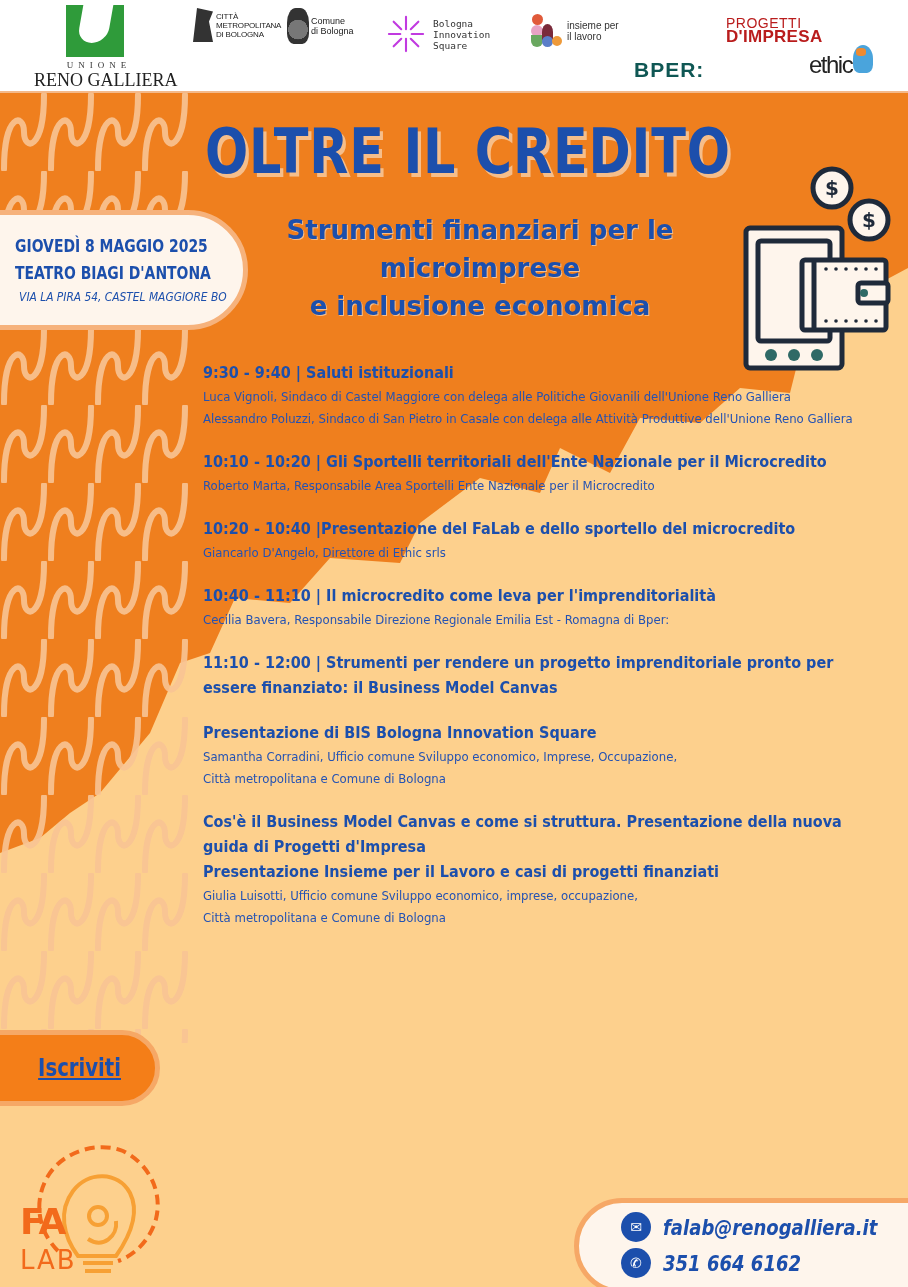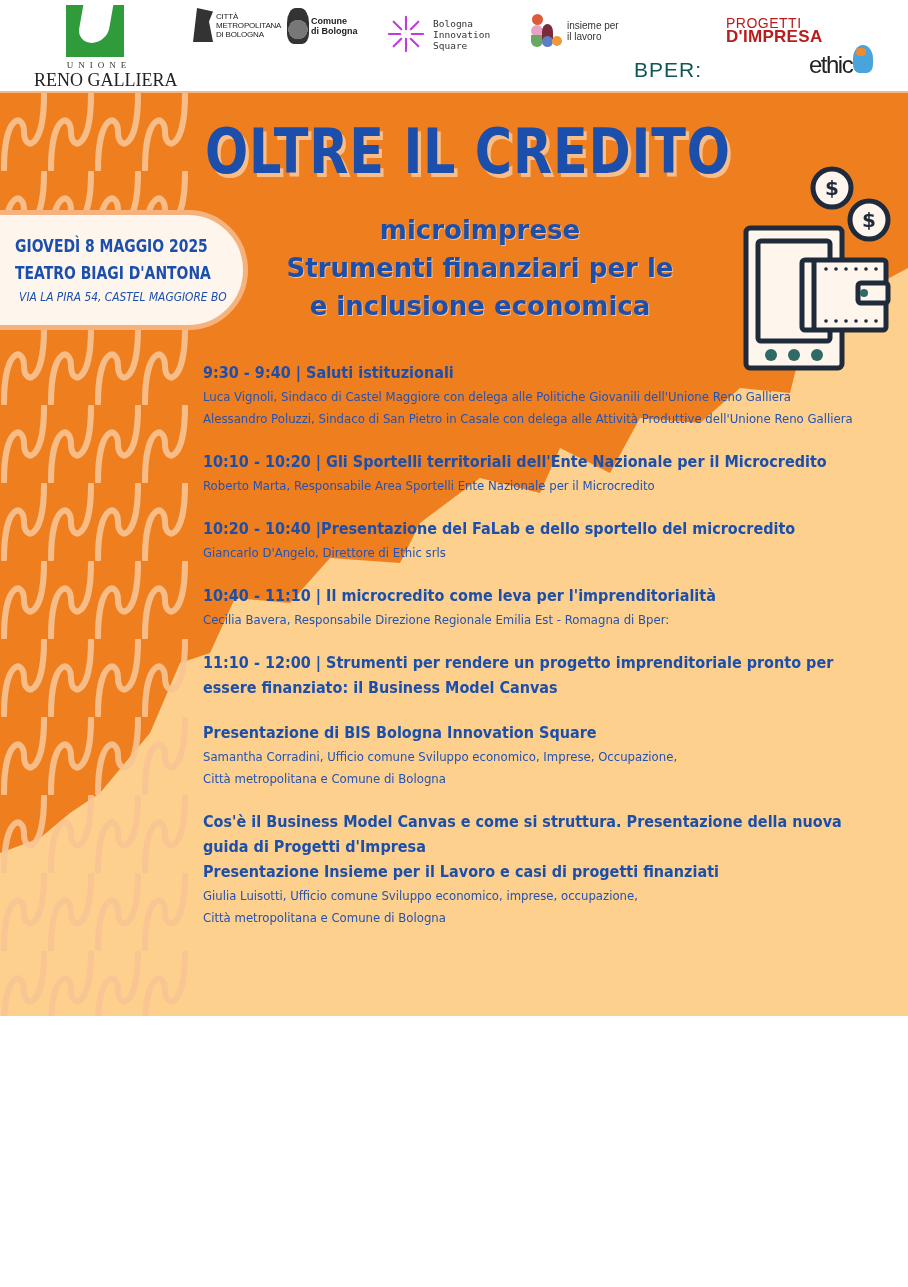--- a/index.html
+++ b/index.html
@@ -1,59 +1,59 @@
 <!DOCTYPE html>
 <html><head>
   <meta charset="utf-8">
   <style>
     * { box-sizing: border-box; margin: 0; padding: 0; }
     html, body { width: 908px; height: 1287px; overflow: hidden; background: #ffffff; }
     body { position: relative; font-family: "DejaVu Sans", sans-serif; }
 
     .logo-bar { position: absolute; left: 0; top: 0; width: 908px; height: 93px; background: #ffffff; border-bottom: 2px solid #f4b98a; }
-    .poster { position: absolute; left: 0; top: 93px; width: 908px; height: 923px; background: #fdd08d; overflow: hidden; }
+    .poster { position: absolute; left: 0; top: 93px; width: 908px; height: 1194px; background: #fdd08d; overflow: hidden; }
 
     .orange-shape { position: absolute; left: 0; top: 0; width: 908px; height: 1194px; }
     .wave-pattern { position: absolute; left: 0; top: 0; width: 190px; height: 950px; }
 
     
     .logo { position: absolute; }
     .unione-u { position: absolute; left: 66px; top: 5px; width: 58px; height: 52px; background: #2f9b3a; }
     .unione-u::before { content: ""; position: absolute; left: 14px; top: 0; width: 30px; height: 38px; background: #fff; border-radius: 0 0 15px 15px; transform: skewX(-10deg); }
     .unione-word { position: absolute; left: 64px; top: 60px; width: 70px; text-align: center; font-family: "Liberation Serif", serif; font-size: 9px; letter-spacing: 5px; color: #333; }
     .reno-word { position: absolute; left: 34px; top: 70px; font-family: "Liberation Serif", serif; font-size: 18px; color: #222; letter-spacing: 0px; }
 
     .citta-logo { left: 193px; top: 8px; display: flex; align-items: center; gap: 3px; }
     .citta-emblem { width: 20px; height: 34px; background: #333; clip-path: polygon(20% 0, 100% 10%, 80% 40%, 100% 100%, 0 100%, 10% 50%); }
     .citta-text { font-family: "Liberation Sans", sans-serif; font-size: 8px; line-height: 9px; color: #222; text-transform: uppercase; letter-spacing: -0.2px; }
 
     .comune-logo { left: 287px; top: 8px; display: flex; align-items: center; gap: 2px; }
     .comune-emblem { width: 22px; height: 36px; background: radial-gradient(circle at 50% 60%, #777 0 40%, #333 41% 100%); border-radius: 40% 40% 30% 30%; }
-    .comune-text { font-family: "Liberation Sans", sans-serif; font-size: 9px; line-height: 10px; color: #222; font-weight: bold; }
+    .comune-text { font-family: "Liberation Sans", sans-serif; font-size: 9px; line-height: 10px; color: #222; font-weight: normal; }
 
     .bis-logo { left: 387px; top: 15px; display: flex; align-items: center; gap: 8px; }
     .bis-star { width: 38px; height: 38px; position: relative; }
     .bis-text { font-family: "DejaVu Sans Mono", monospace; font-size: 9.5px; line-height: 11px; color: #333; }
 
     .ipl-logo { left: 531px; top: 14px; display: flex; align-items: center; gap: 6px; }
     .ipl-dots { width: 30px; height: 34px; position: relative; }
     .ipl-dots span { position: absolute; border-radius: 50%; }
     .ipl-text { font-family: "Liberation Sans", sans-serif; font-size: 10px; line-height: 11px; color: #333; }
 
     .progetti-logo { left: 726px; top: 17px; font-family: "Liberation Sans", sans-serif; color: #b91c1c; text-align: left; }
     .progetti-l1 { font-size: 14px; letter-spacing: 0.5px; line-height: 13px; }
     .progetti-l2 { font-size: 17px; font-weight: bold; letter-spacing: 0.3px; line-height: 13px; }
 
     .ente-logo { left: 318px; top: 54px; display: flex; align-items: center; gap: 6px; }
     .ente-ring { width: 34px; height: 34px; border-radius: 50%; border: 3px solid #1f4aa0; position: relative; background: #fff; }
     .ente-ring::before { content: ""; position: absolute; left: 6px; top: 0px; width: 16px; height: 18px; background: #1f4aa0; border-radius: 50%; }
     .ente-ring::after { content: ""; position: absolute; left: 12px; bottom: -5px; width: 5px; height: 5px; background: #f39a2b; border-radius: 50%; }
     .ente-text { font-family: "Liberation Serif", serif; font-size: 9px; color: #1f4aa0; letter-spacing: 0.2px; }
 
-    .bper-logo { left: 634px; top: 58px; font-family: "Liberation Sans", sans-serif; font-weight: normal; font-size: 21px; color: #0f5754; letter-spacing: 1px; }
+    .bper-logo { left: 634px; top: 58px; font-family: "Liberation Sans", sans-serif; font-weight: bold; font-size: 21px; color: #0f5754; letter-spacing: 1px; }
     .ethic-logo { left: 809px; top: 45px; display: flex; align-items: flex-end; }
     .ethic-text { font-family: "Liberation Sans", sans-serif; font-size: 24px; color: #222; letter-spacing: -1.5px; line-height: 1; }
     .ethic-bulb { width: 20px; height: 28px; background: #4aa4dc; border-radius: 50% 50% 30% 30%; margin-left: 1px; position: relative; margin-bottom: 4px; }
     .ethic-bulb::before { content: ""; position: absolute; left: 3px; top: 3px; width: 10px; height: 8px; background: #ef8a2f; border-radius: 40%; }
 
     
     .title { position: absolute; left: 205px; top: 22px; font-family: "DejaVu Sans", sans-serif; font-weight: bold; font-size: 62px; letter-spacing: 1px; color: #1c4fac; text-shadow: 4px 4px 0 #f6be8a; transform: scaleX(0.82); transform-origin: left top; white-space: nowrap; }
     .subtitle { position: absolute; left: 250px; top: 118px; width: 460px; text-align: center; font-family: "DejaVu Sans", sans-serif; font-weight: bold; font-size: 26px; line-height: 38px; color: #1c4fac; text-shadow: 1px 1px 0 #f6be8a; }
 
     
@@ -176,22 +176,22 @@
       <pattern id="waves" x="0" y="0" width="47" height="78" patternUnits="userSpaceOnUse">
         <path d="M 4 76 C 4 20, 24 20, 24 39 C 24 58, 44 58, 44 2" fill="none" stroke="#f8c494" stroke-width="6" stroke-linecap="round"></path>
       </pattern>
     </defs>
     <rect x="0" y="0" width="188" height="950" fill="url(#waves)" opacity="0.9"></rect>
   </svg>
 
   <div class="title">OLTRE IL CREDITO</div>
 
   <div class="subtitle">
+    <div>Strumenti finanziari per le</div>
     <div>microimprese</div>
-    <div>Strumenti finanziari per le</div>
     <div>e inclusione economica</div>
   </div>
 
   <div class="date-pill">
     <div class="date-line">GIOVEDÌ 8 MAGGIO 2025</div>
     <div class="date-line">TEATRO BIAGI D'ANTONA</div>
     <div class="address-line">VIA LA PIRA 54, CASTEL MAGGIORE BO</div>
   </div>
 
   <svg class="wallet-ill" viewBox="0 0 160 210">

